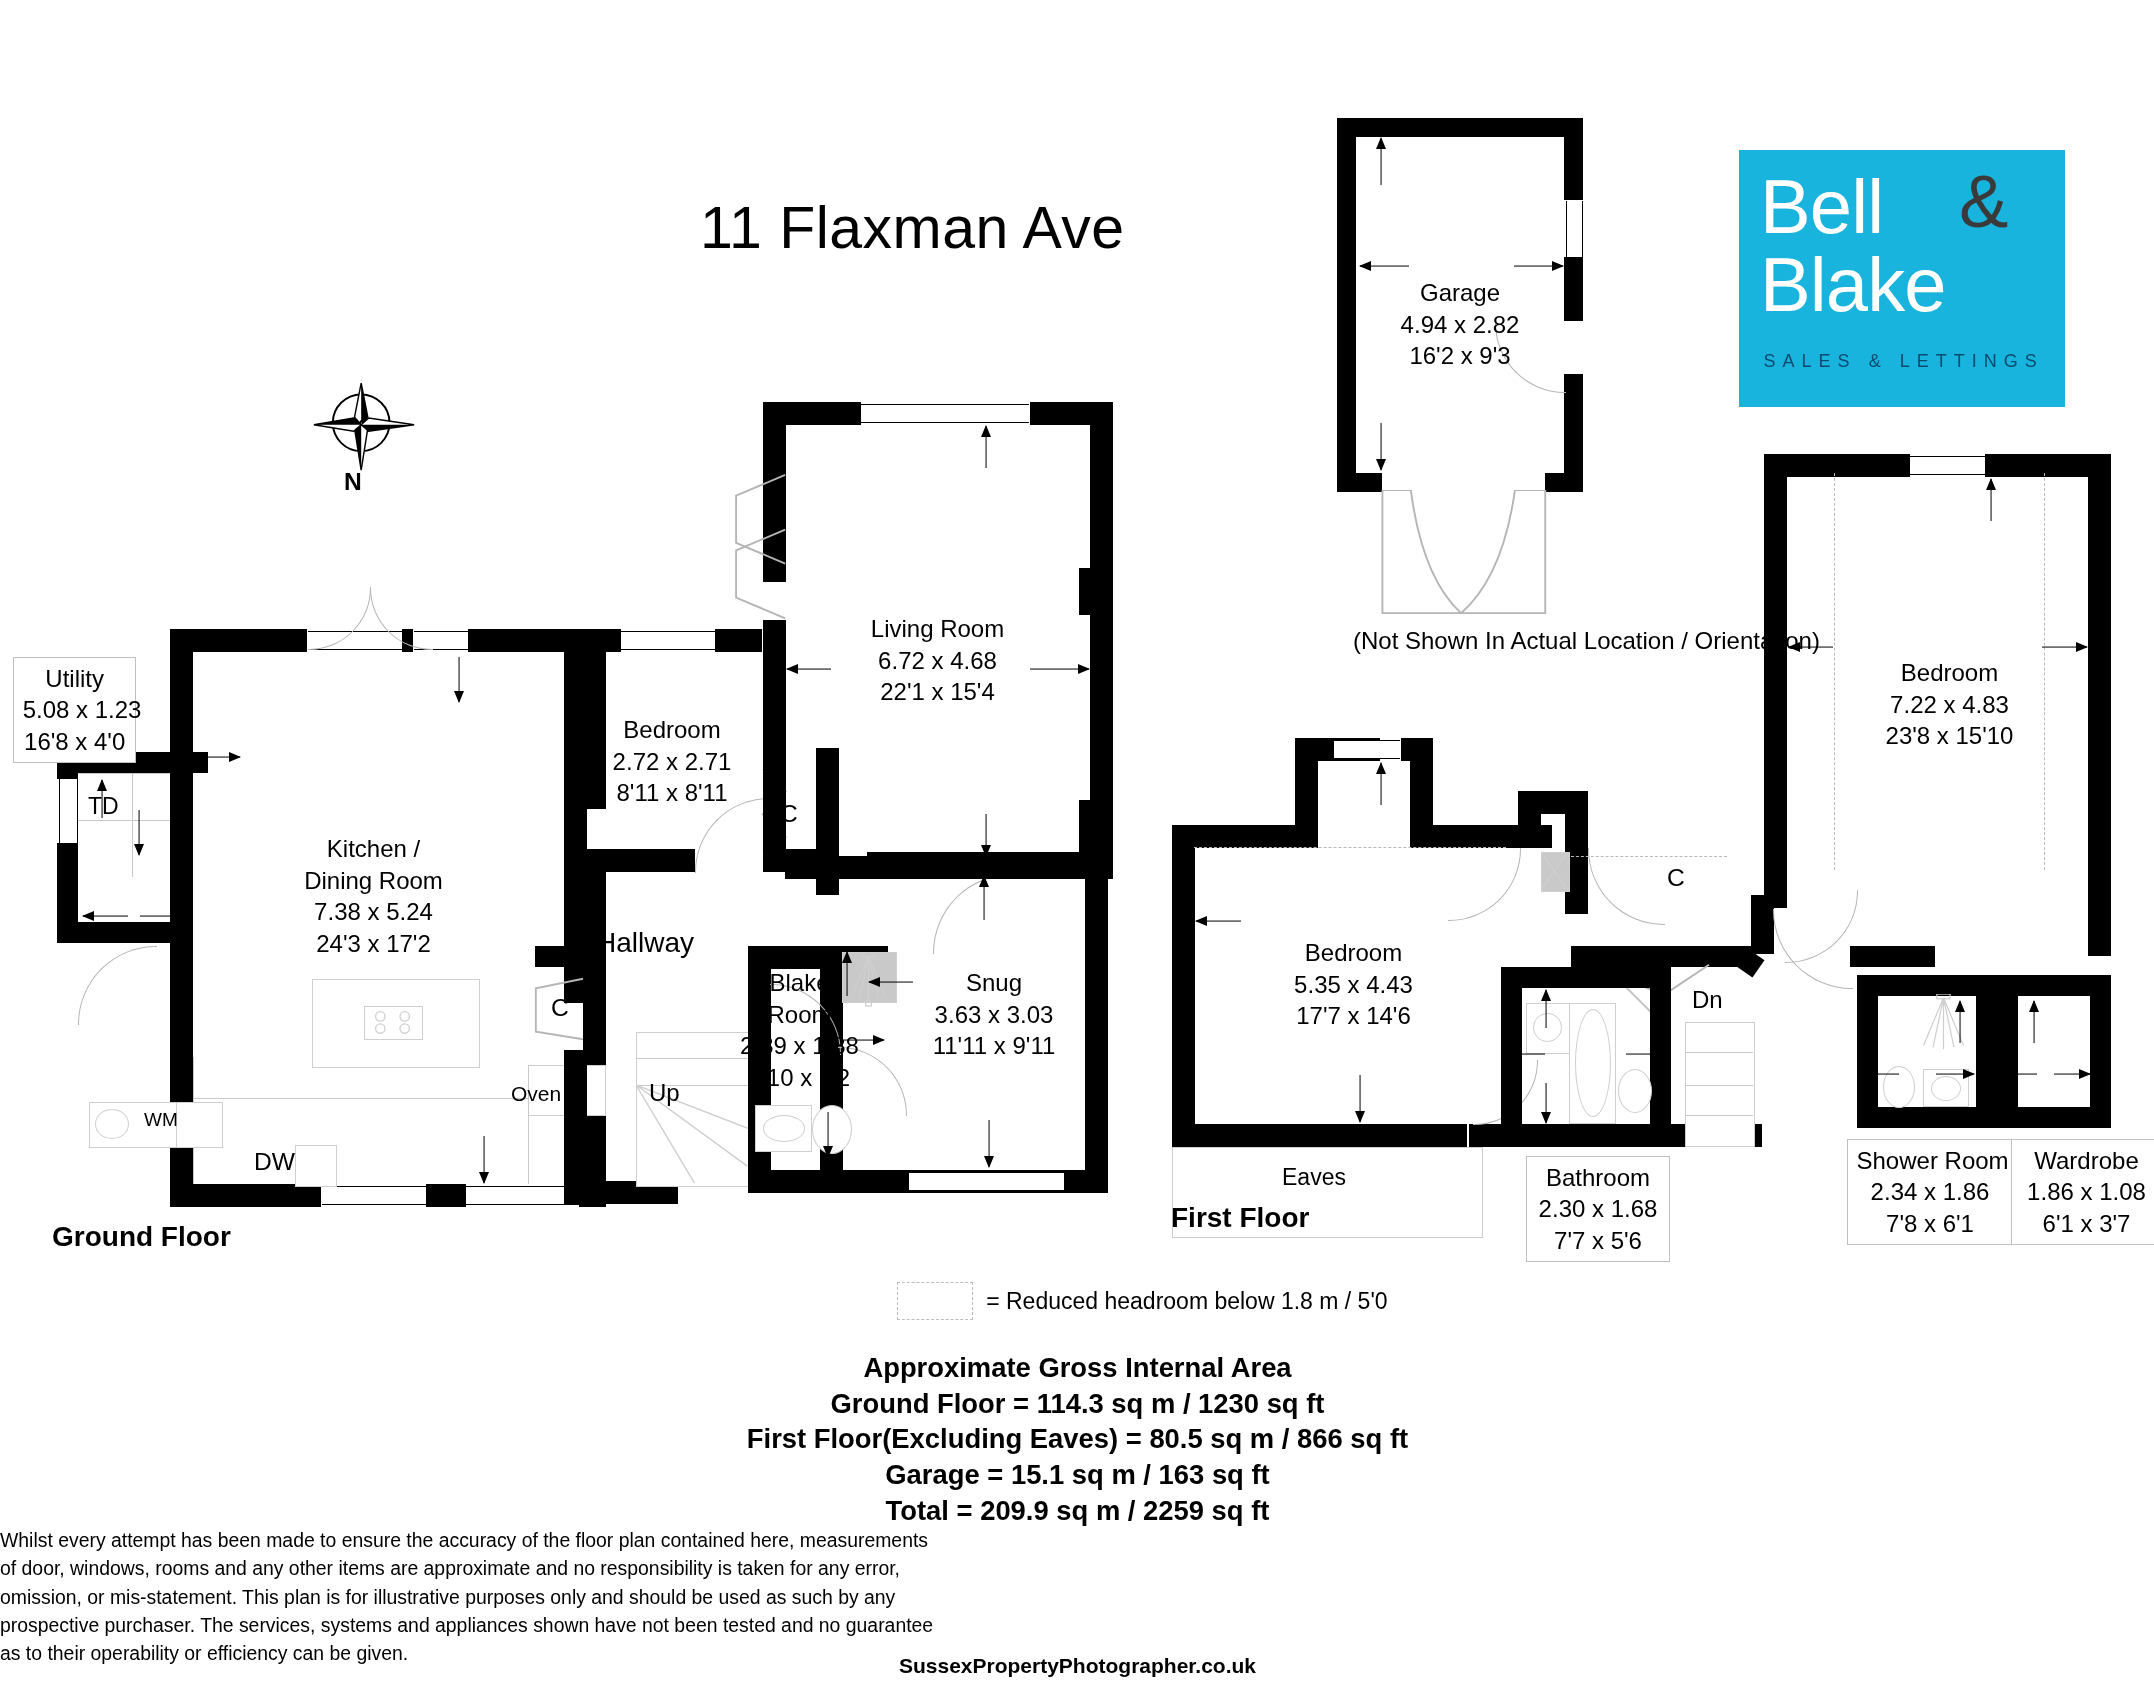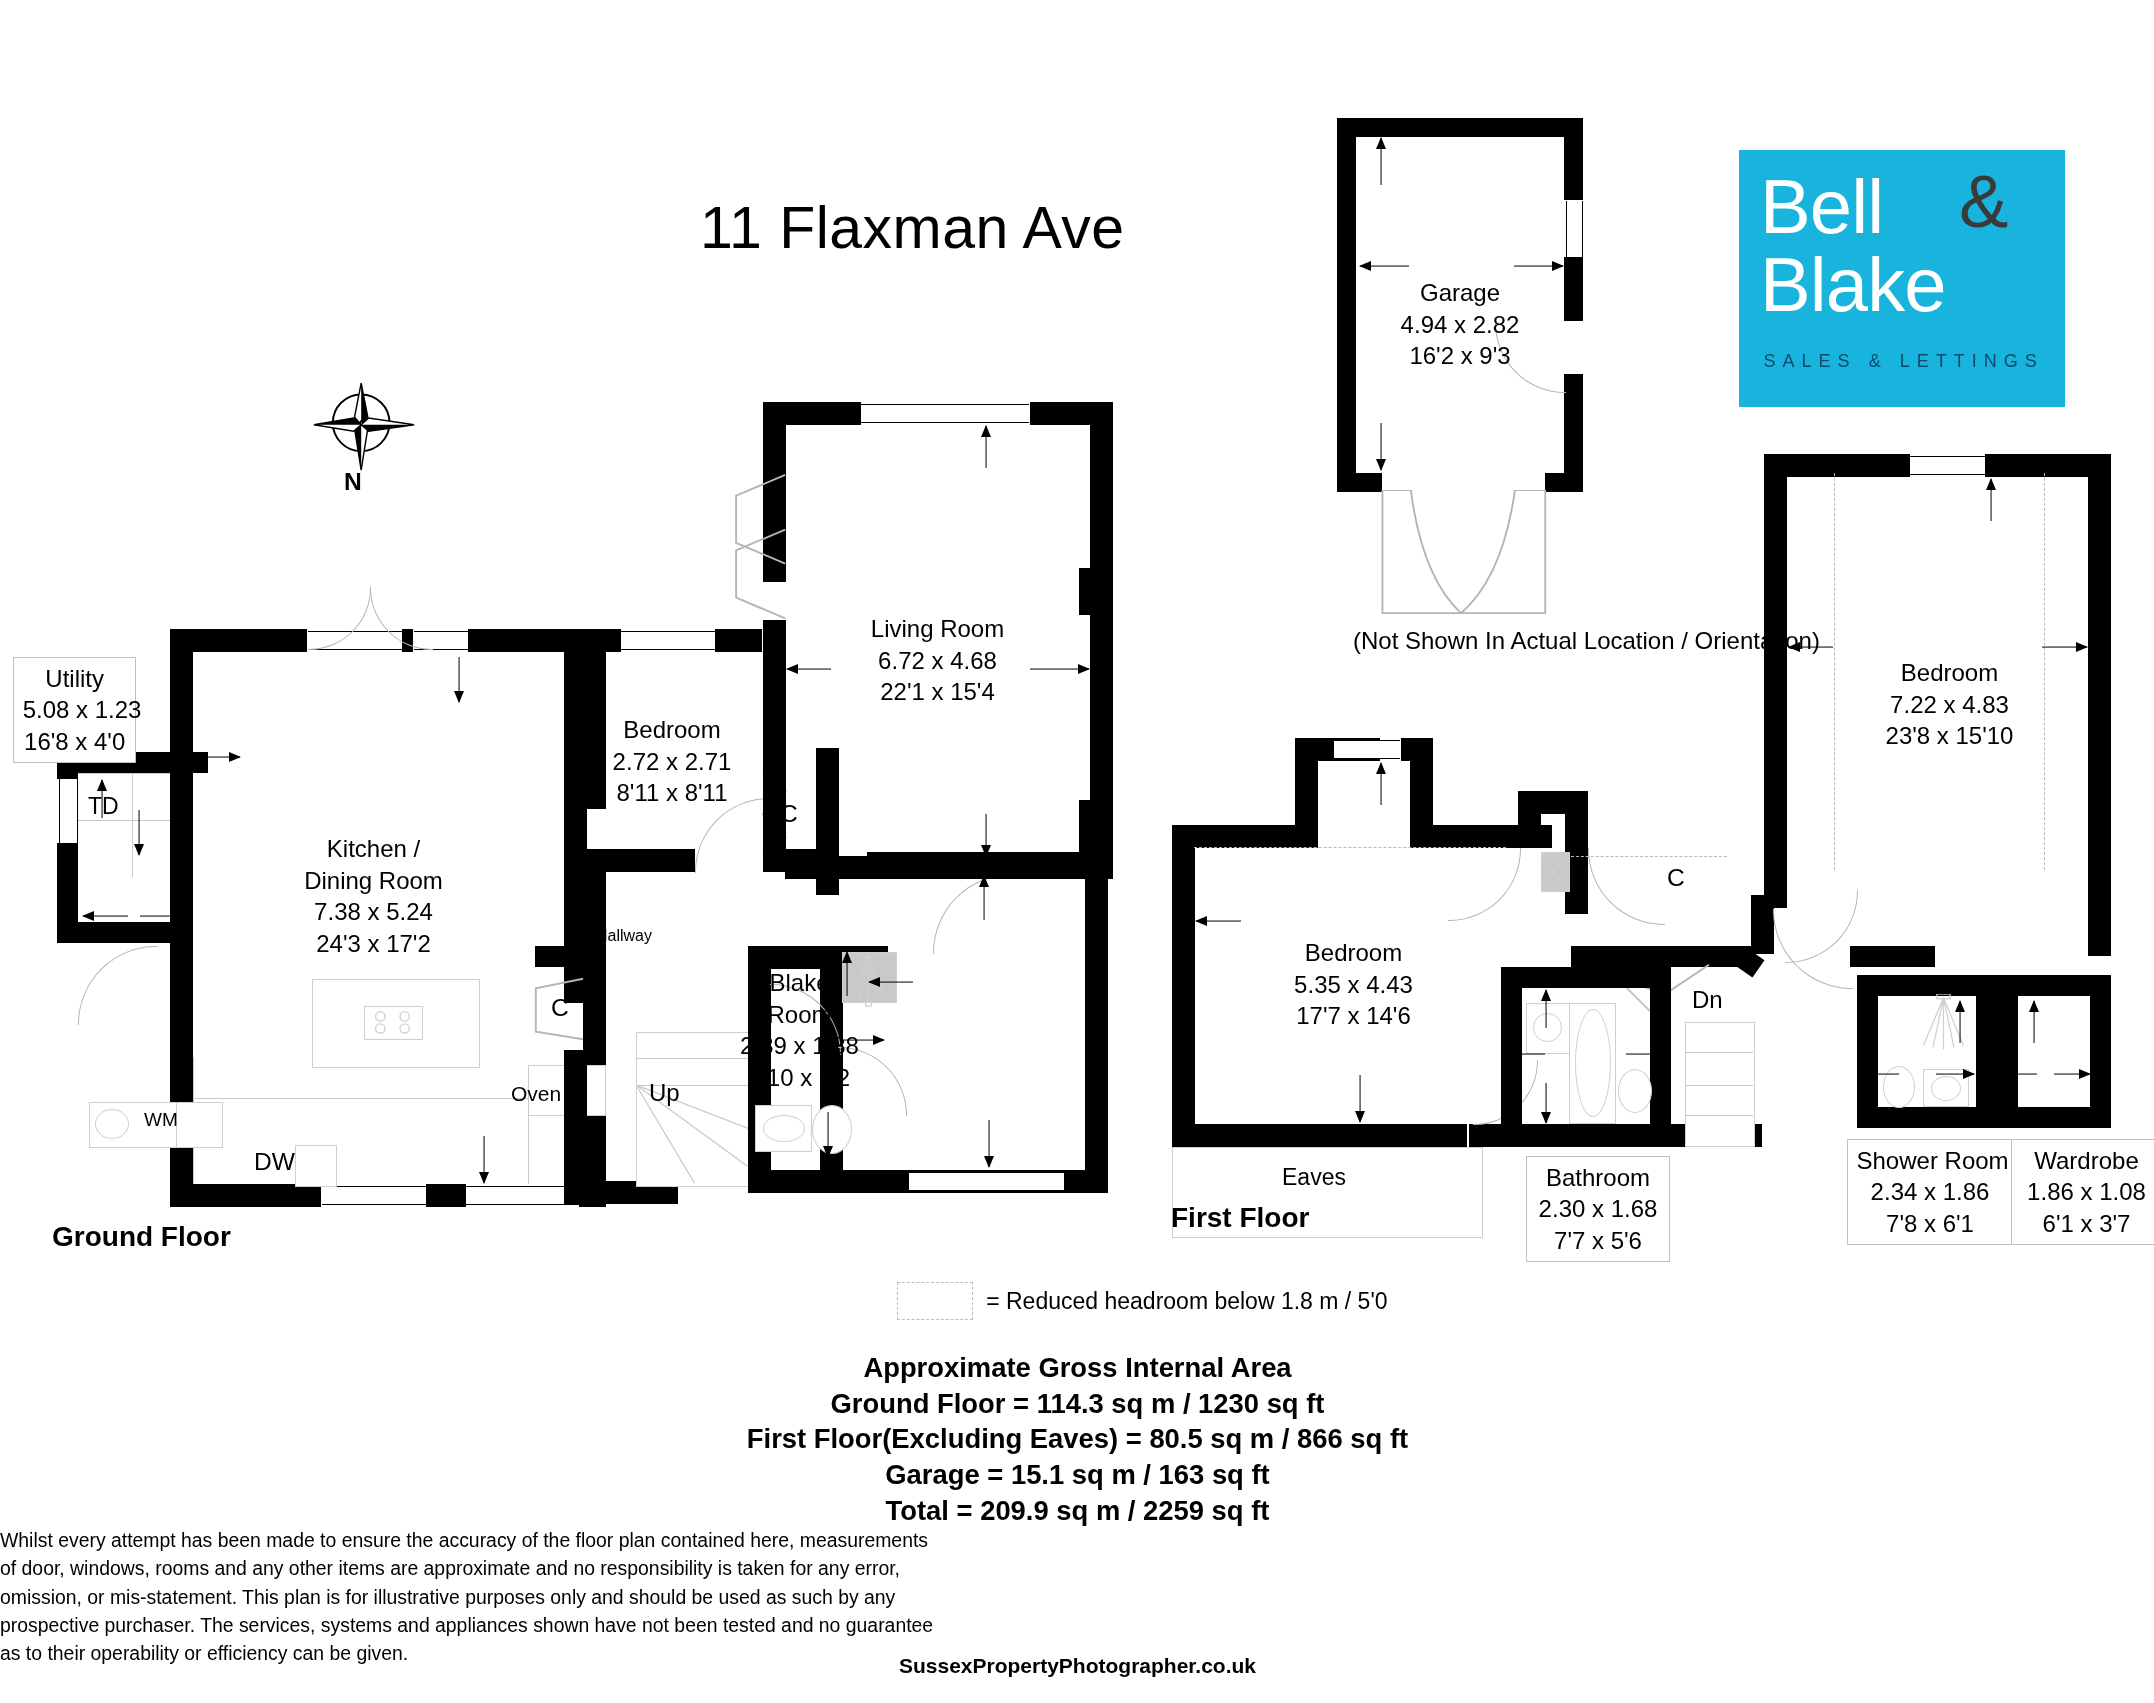--- a/index.html
+++ b/index.html
@@ -379,36 +379,41 @@
   </div>
 
   <div class="room-label" style="left:587px;top:714px;width:170px;">
     <span class="nm">Bedroom</span>
     <span class="m">2.72 x 2.71</span>
     <span class="f">8'11 x 8'11</span>
   </div>
 
   <div class="small-tag" style="left:780px;top:800px;font-size:24.6px;">C</div>
   <div class="small-tag" style="left:551px;top:994px;font-size:24.6px;">C</div>
-  <div class="small-tag" style="left:596px;top:927px;font-size:16px;">Hallway</div>
+  <div class="small-tag" style="left:596px;top:927px;font-size:28px;">Hallway</div>
   <div class="small-tag" style="left:649px;top:1079px;font-size:24px;">Up</div>
 
   <div class="room-label" style="left:838px;top:613px;width:199px;">
     <span class="nm">Living Room</span>
     <span class="m">6.72 x 4.68</span>
     <span class="f">22'1 x 15'4</span>
   </div>
 
   <div class="room-label" style="left:724px;top:967px;width:151px;">
     <span class="nm">Blake</span>
     <span class="nm">Room</span>
     <span class="m">2.39 x 1.88</span>
     <span class="f">7'10 x 6'2</span>
   </div>
 
+  <div class="room-label" style="left:904px;top:967px;width:180px;">
+    <span class="nm">Snug</span>
+    <span class="m">3.63 x 3.03</span>
+    <span class="f">11'11 x 9'11</span>
+  </div>
 
   <div class="floor-heading" style="left:52px;top:1221px;">Ground Floor</div>
 
   <div class="abs" style="left:0;top:0;width:2155px;height:1259px;pointer-events:none;">
 
     <div class="wall" style="left:1172px;top:825px;width:23px;height:322px;"></div>
     <div class="wall" style="left:1172px;top:825px;width:123px;height:23px;"></div>
     <div class="wall" style="left:1295px;top:738px;width:23px;height:110px;"></div>
     <div class="wall" style="left:1295px;top:738px;width:85px;height:23px;"></div>
     <div class="win" style="left:1334px;top:740px;width:66px;height:17px;"></div>

